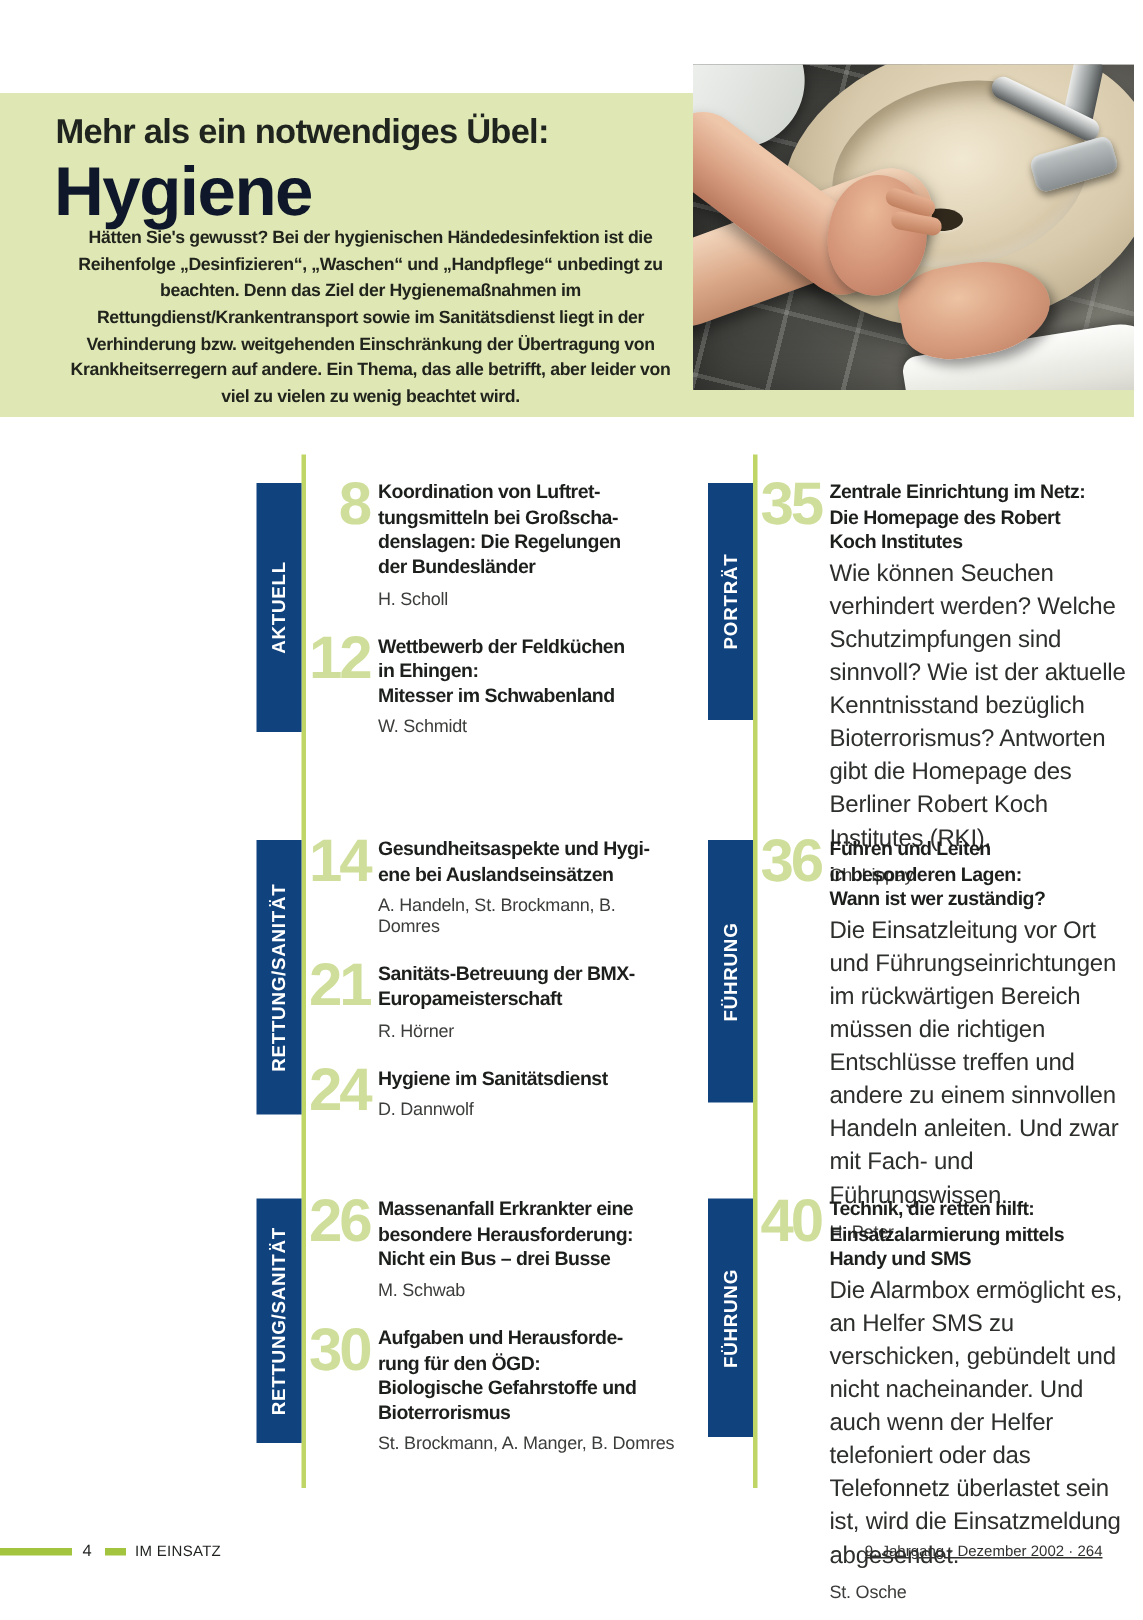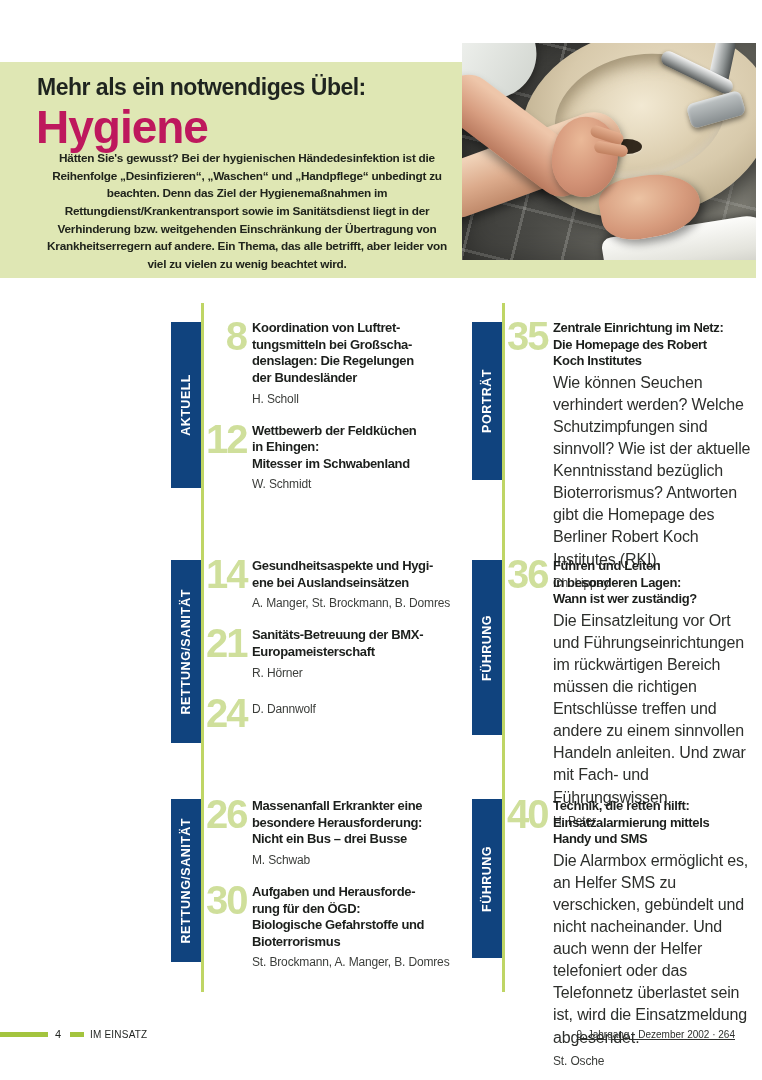--- a/index.html
+++ b/index.html
@@ -13,21 +13,21 @@
   .header-block {
     position:absolute; left:0; top:62px; width:756px; height:216px;
     background:#dfe7b4;
   }
   .kicker {
     position:absolute; left:37px; top:12px;
     font-size:23px; font-weight:bold; color:#1f241f; letter-spacing:-0.5px;
   }
   .big-title {
     position:absolute; left:36px; top:38px;
-    font-size:46px; font-weight:bold; color:#be185d; letter-spacing:-1px;
+    font-size:46px; font-weight:bold; color:#0f172a; letter-spacing:-1px;
   }
   .intro {
     position:absolute; left:37px; top:88px; width:420px;
     font-size:11.8px; font-weight:bold; color:#20241c;
     line-height:1.5; letter-spacing:-0.25px;text-align:center;
   }
 
   
   .photo {
     position:absolute; left:462px; top:43px; width:294px; height:217px;
@@ -256,34 +256,35 @@
       </div>
     </div>
   </div>
 
   <div class="section cl row2">
     <div class="toc-item">
       <div class="toc-num">14</div>
       <div class="toc-body">
         <div class="toc-title">Gesundheitsaspekte und Hygi-
 ene bei Auslandseinsätzen</div>
-        <div class="toc-author">A. Manger, St. Brockmann, B. Domres</div>
+        <div class="toc-author">A. Handeln, St. Brockmann, B. Domres</div>
       </div>
     </div>
     <div class="toc-item">
       <div class="toc-num">21</div>
       <div class="toc-body">
         <div class="toc-title">Sanitäts-Betreuung der BMX-
 Europameisterschaft</div>
         <div class="toc-author">R. Hörner</div>
       </div>
     </div>
     <div class="toc-item">
       <div class="toc-num">24</div>
       <div class="toc-body">
+        <div class="toc-title">Hygiene im Sanitätsdienst</div>
         <div class="toc-author">D. Dannwolf</div>
       </div>
     </div>
   </div>
 
   <div class="section cl row3">
     <div class="toc-item">
       <div class="toc-num">26</div>
       <div class="toc-body">
         <div class="toc-title">Massenanfall Erkrankter eine

